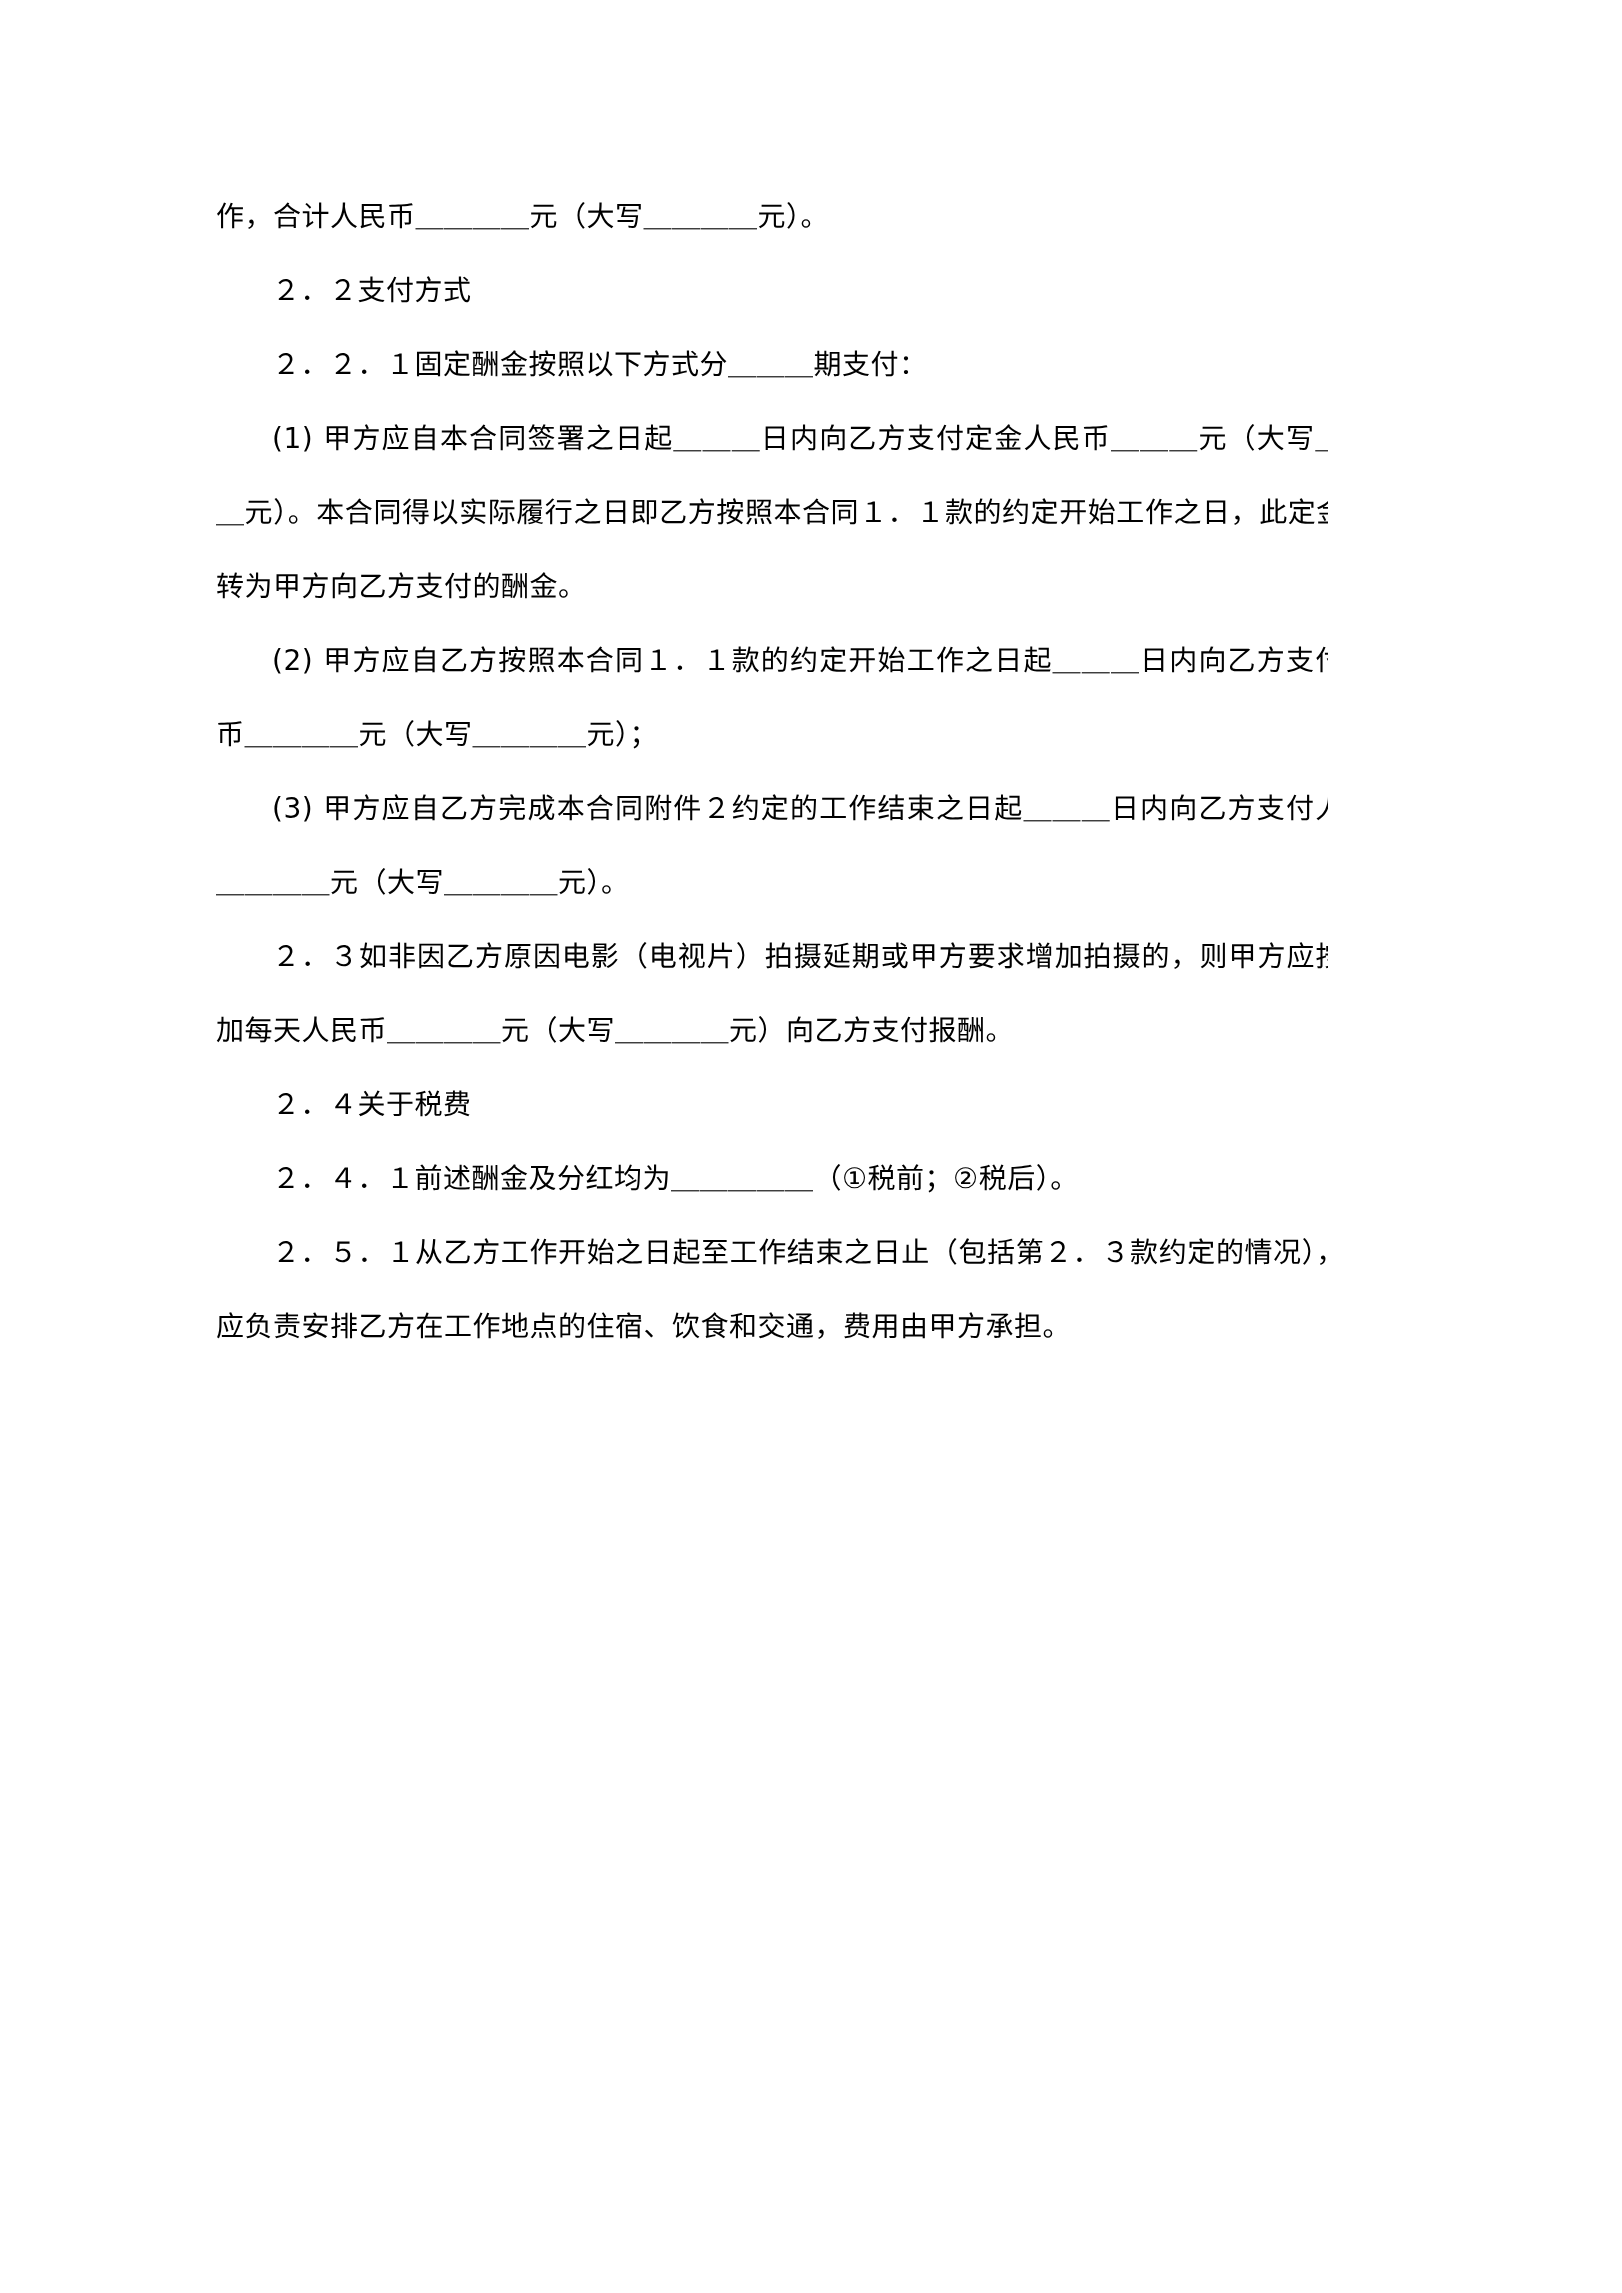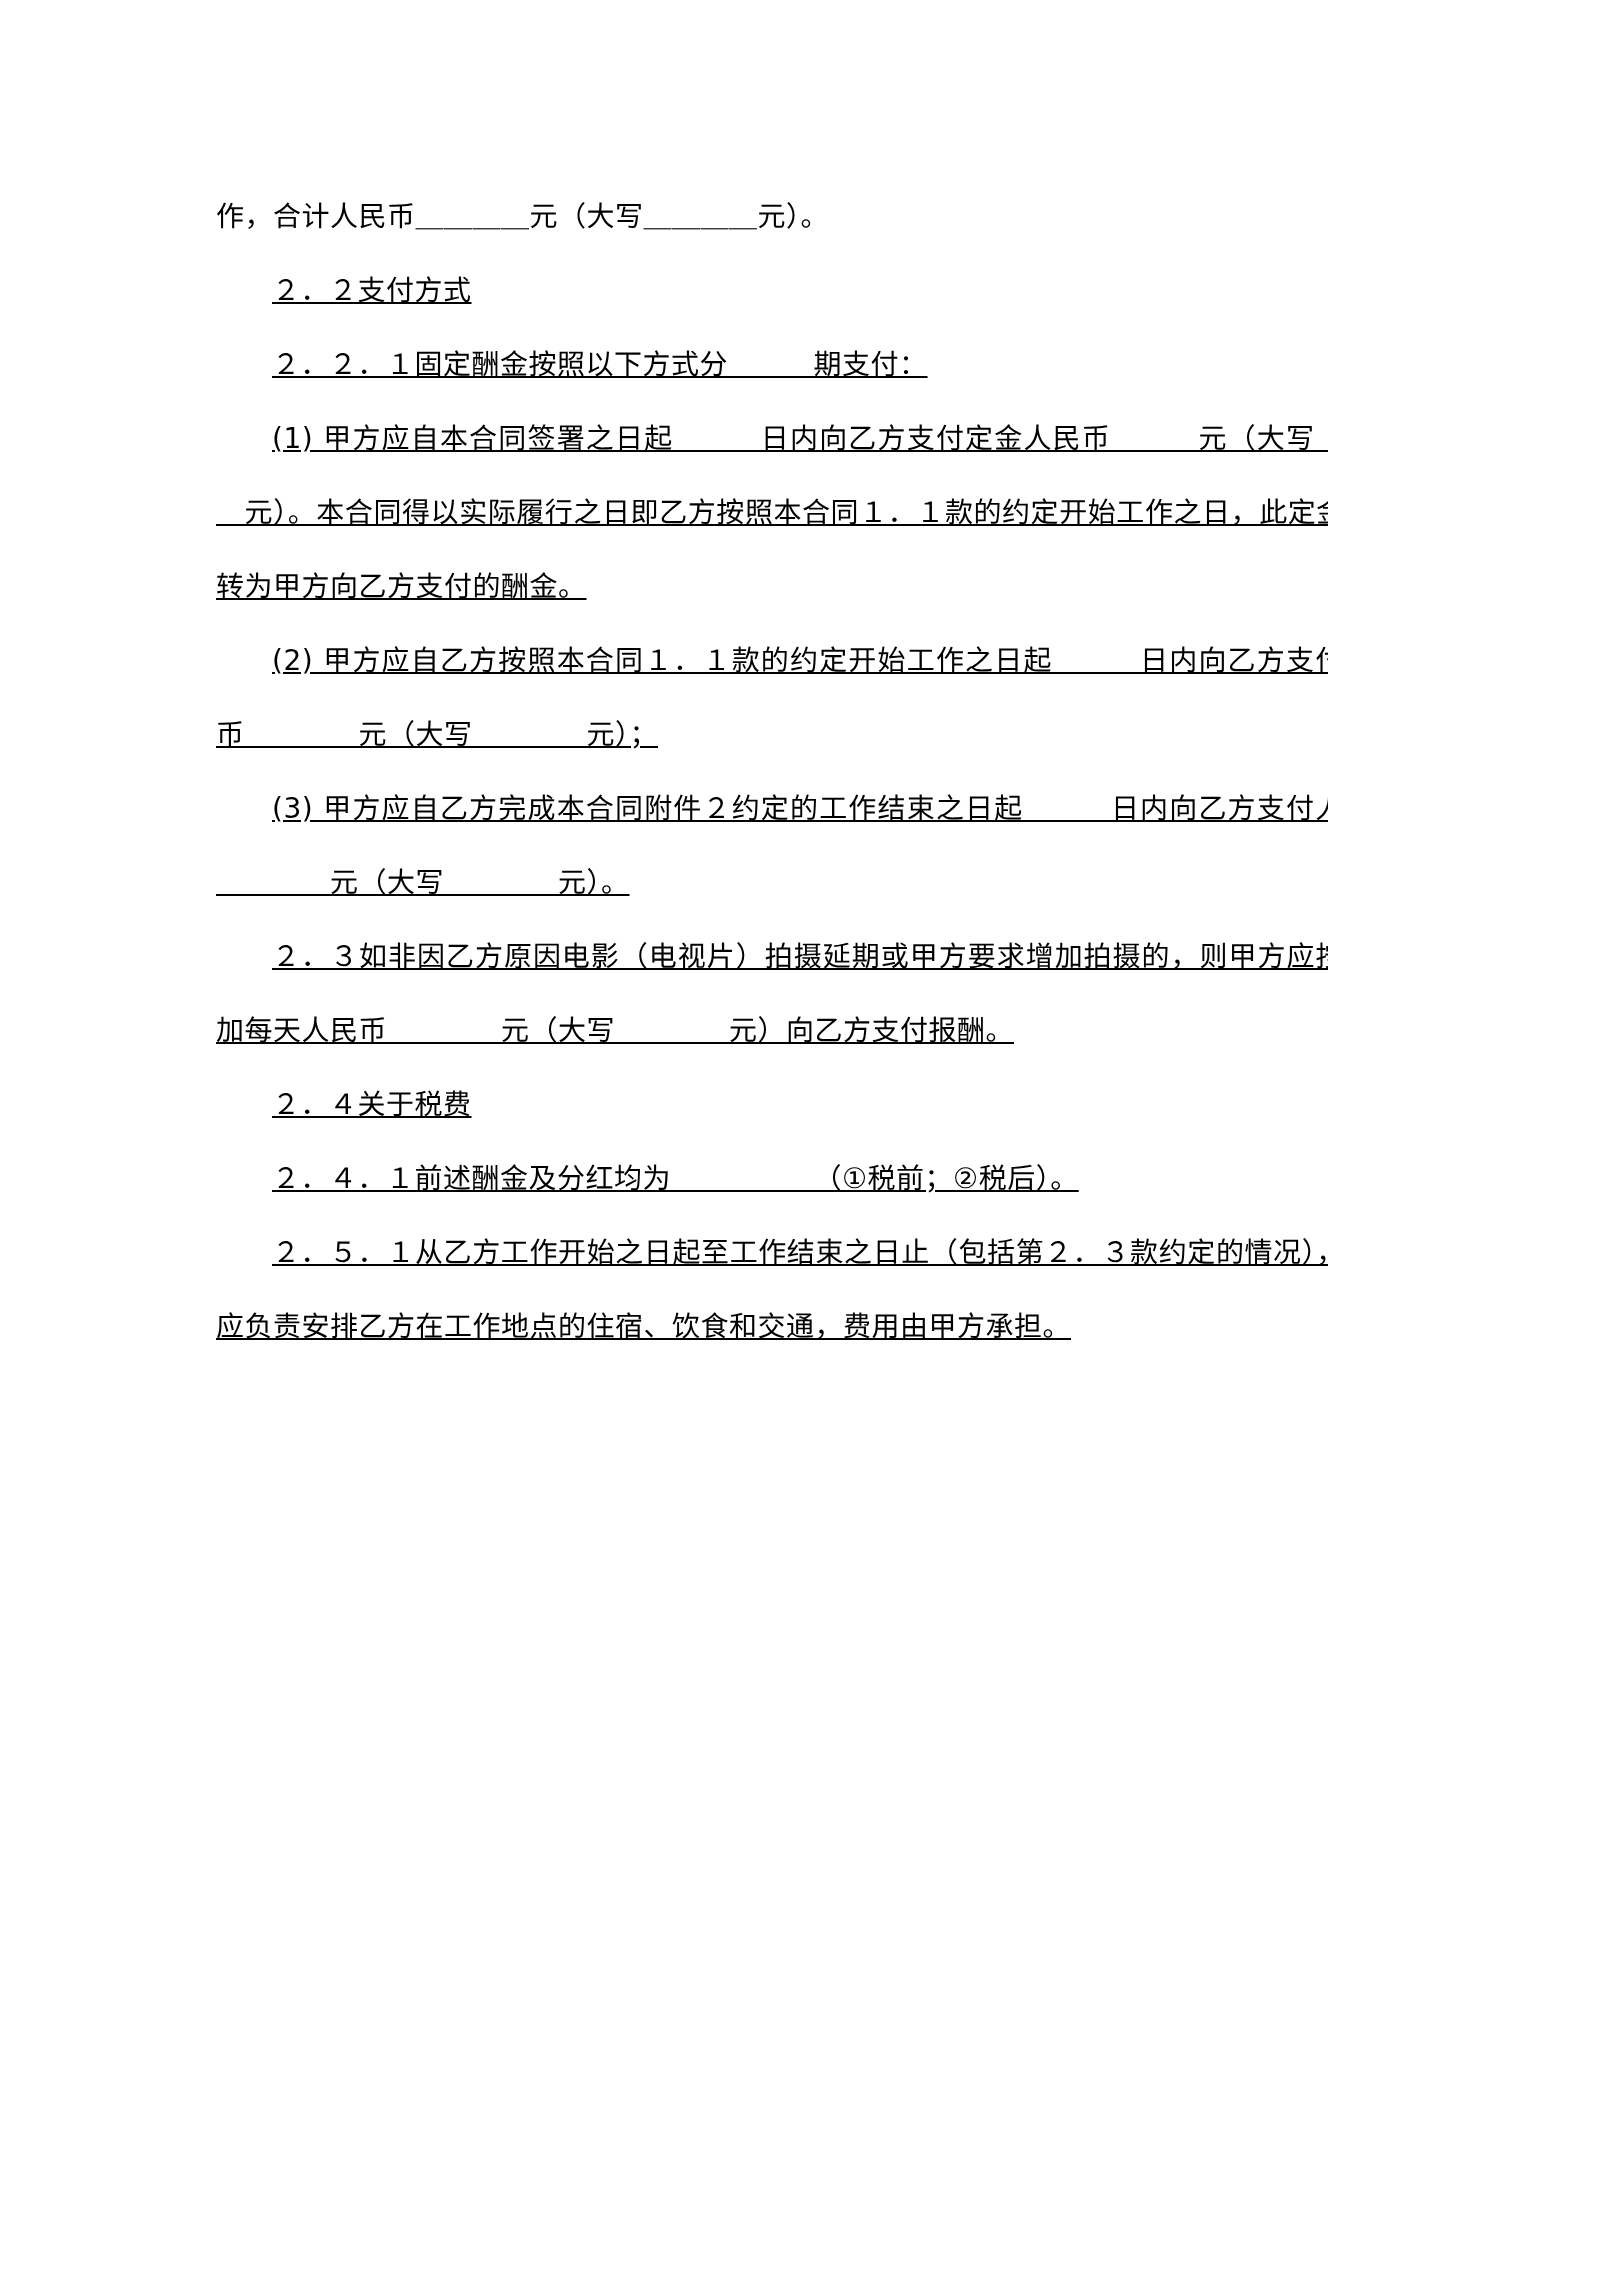--- a/index.html
+++ b/index.html
@@ -30,21 +30,20 @@
     line-height: 74px;
     letter-spacing: 0.5px;
     text-align: justify;
     text-justify: inter-ideograph;
     margin: 0;
     white-space: pre-wrap;
     word-break: break-all;
   }
   .indent {
     text-indent: 56px;
-    text-decoration: underline;
   }
   .noindent {
     text-indent: 0;
   }
 </style>
 </head>
 <body>
 
 <div class="page">
   <div class="content">

